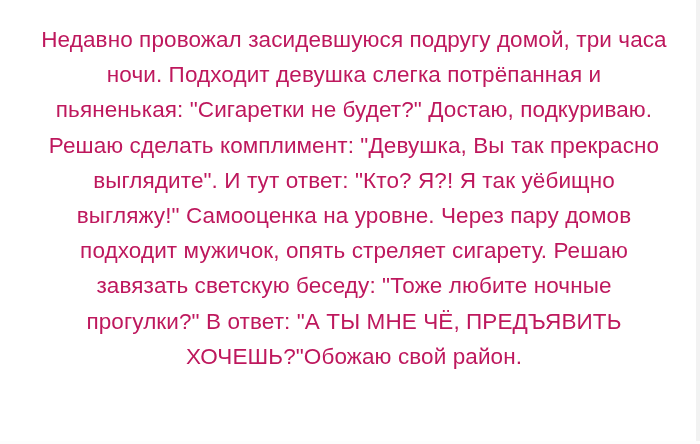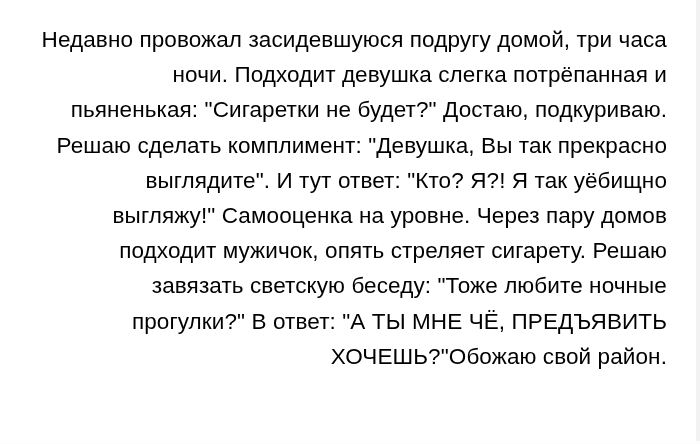--- a/index.html
+++ b/index.html
@@ -20,25 +20,25 @@
     background: #ffffff;
     box-sizing: border-box;
   }
   .story-text {
     position: absolute;
     left: 41px;
     top: 22px;
     width: 626px;
     font-size: 22.5px;
     line-height: 35.2px;
-    color: #000000;
+    color: #be185d;
     letter-spacing: 0.1px;
     white-space: pre-wrap;
     word-wrap: break-word;
-    text-align: right;
+    text-align: center;
   }
   .edge-bar {
     position: absolute;
     right: 0;
     top: 0;
     width: 4px;
     height: 444px;
     background: #f2f2f2;
   }
   .bottom-edge {

